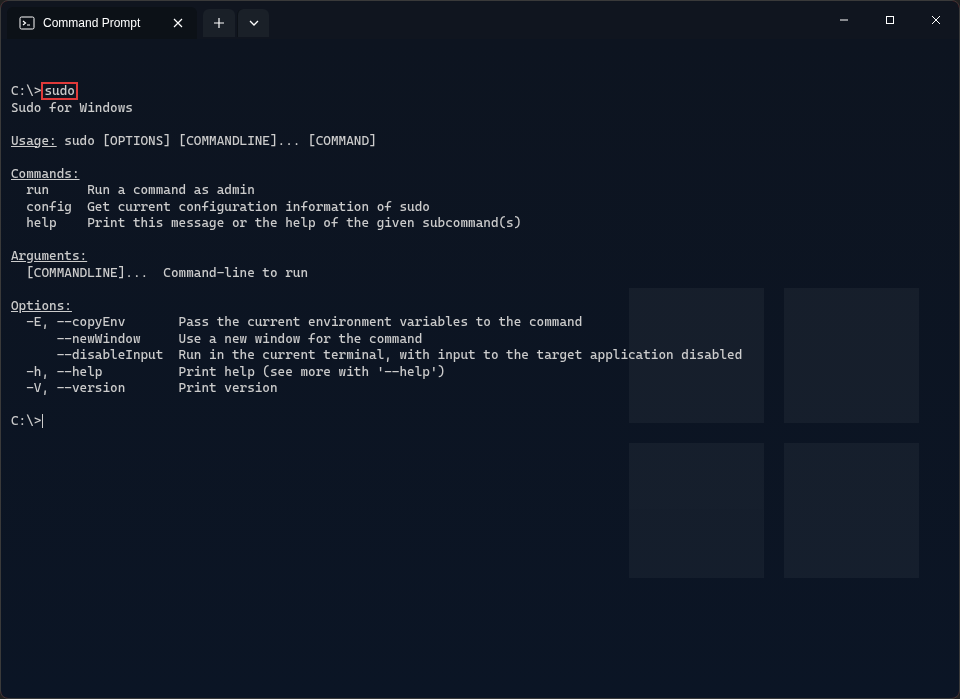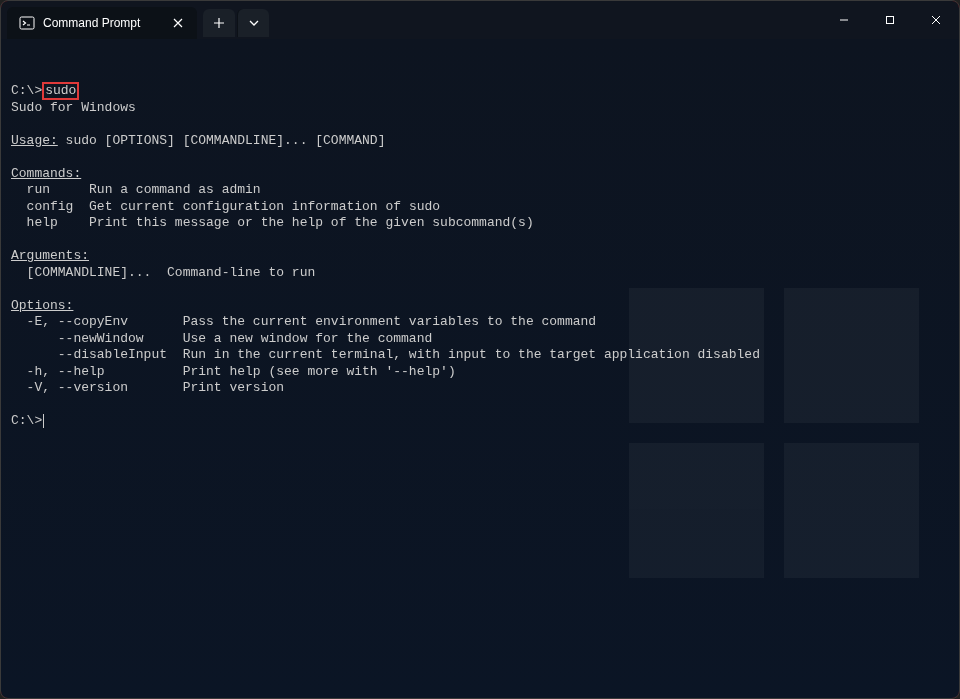--- a/index.html
+++ b/index.html
@@ -77,21 +77,20 @@
   }
   .terminal-body {
     flex:1;
     background: linear-gradient(180deg,#0d1420 0%, #0b1525 100%);
     padding: 26px 10px 22px 10px;
     font-size: 13px;
     line-height: 16.5px;
     white-space: pre;
     color:#cccccc;
     position:relative;
-    font-family:Liberation Mono, monospace;
   }
   .prompt-line { color:#cccccc; }
   .highlight-box {
     border: 2px solid #e03a3a;
     padding: 0 1px;
     display:inline-block;
     line-height:14px;
   }
   .underline { text-decoration: underline; }
   .cursor {

